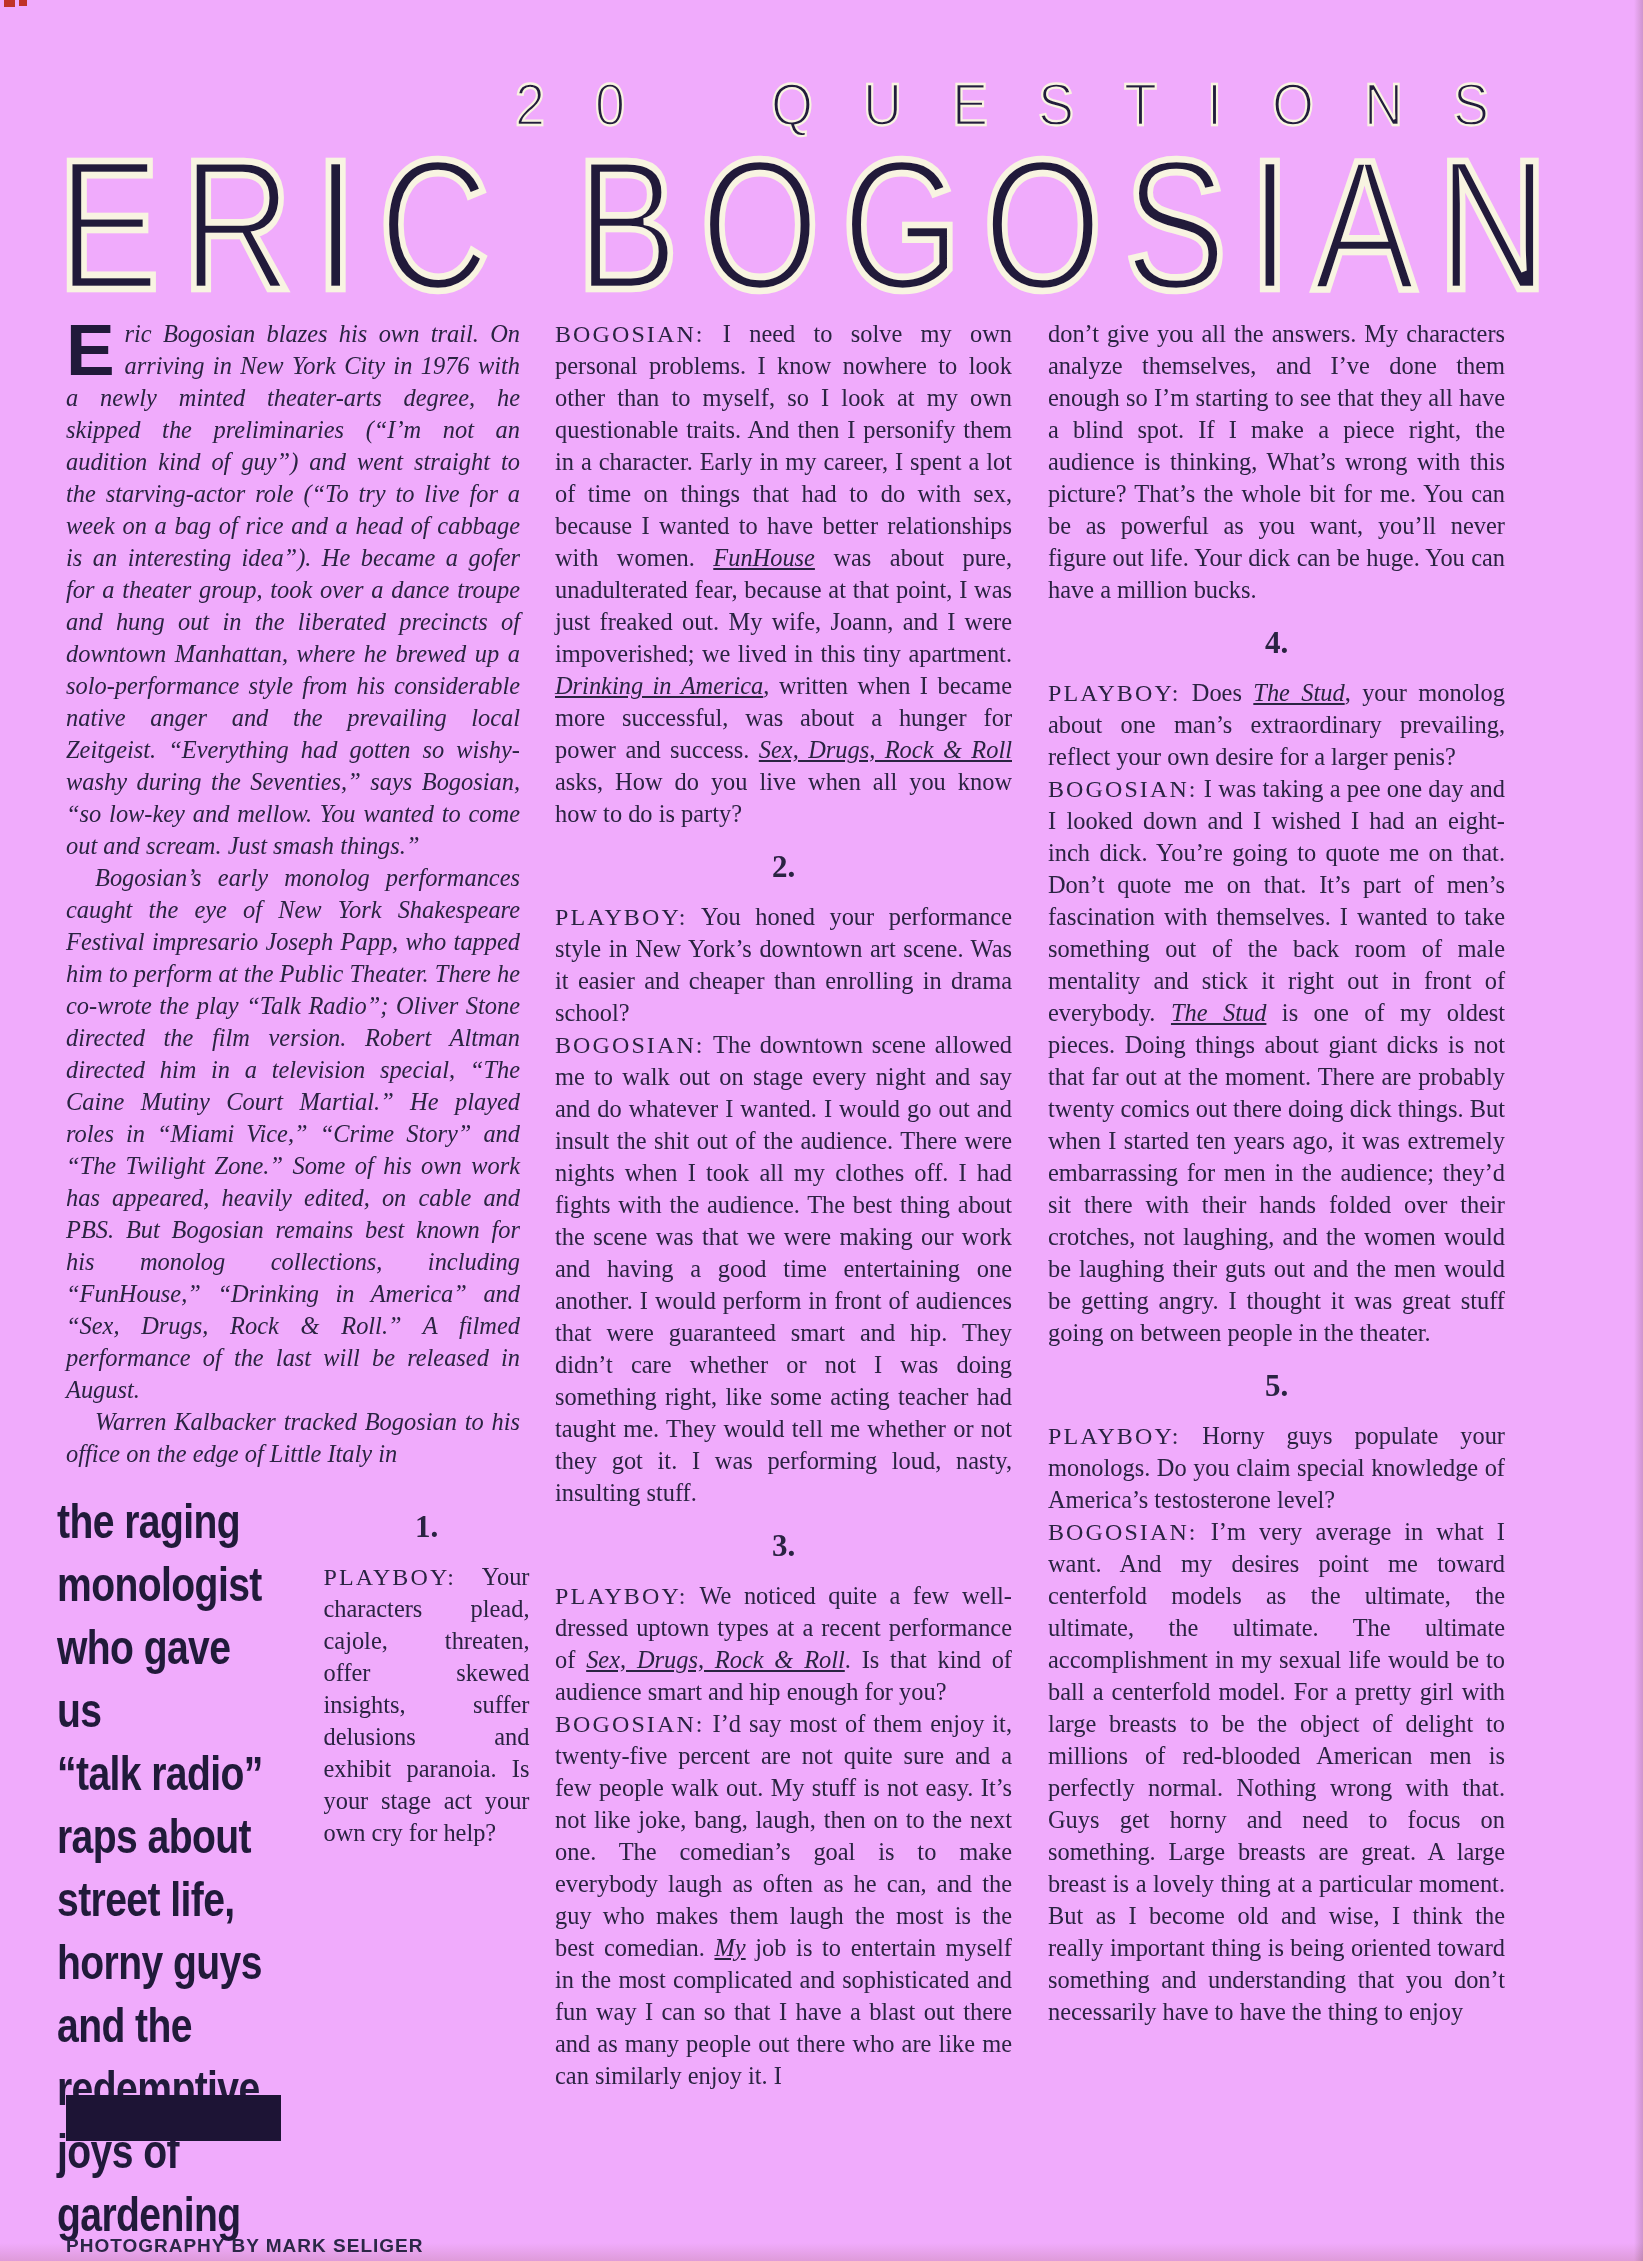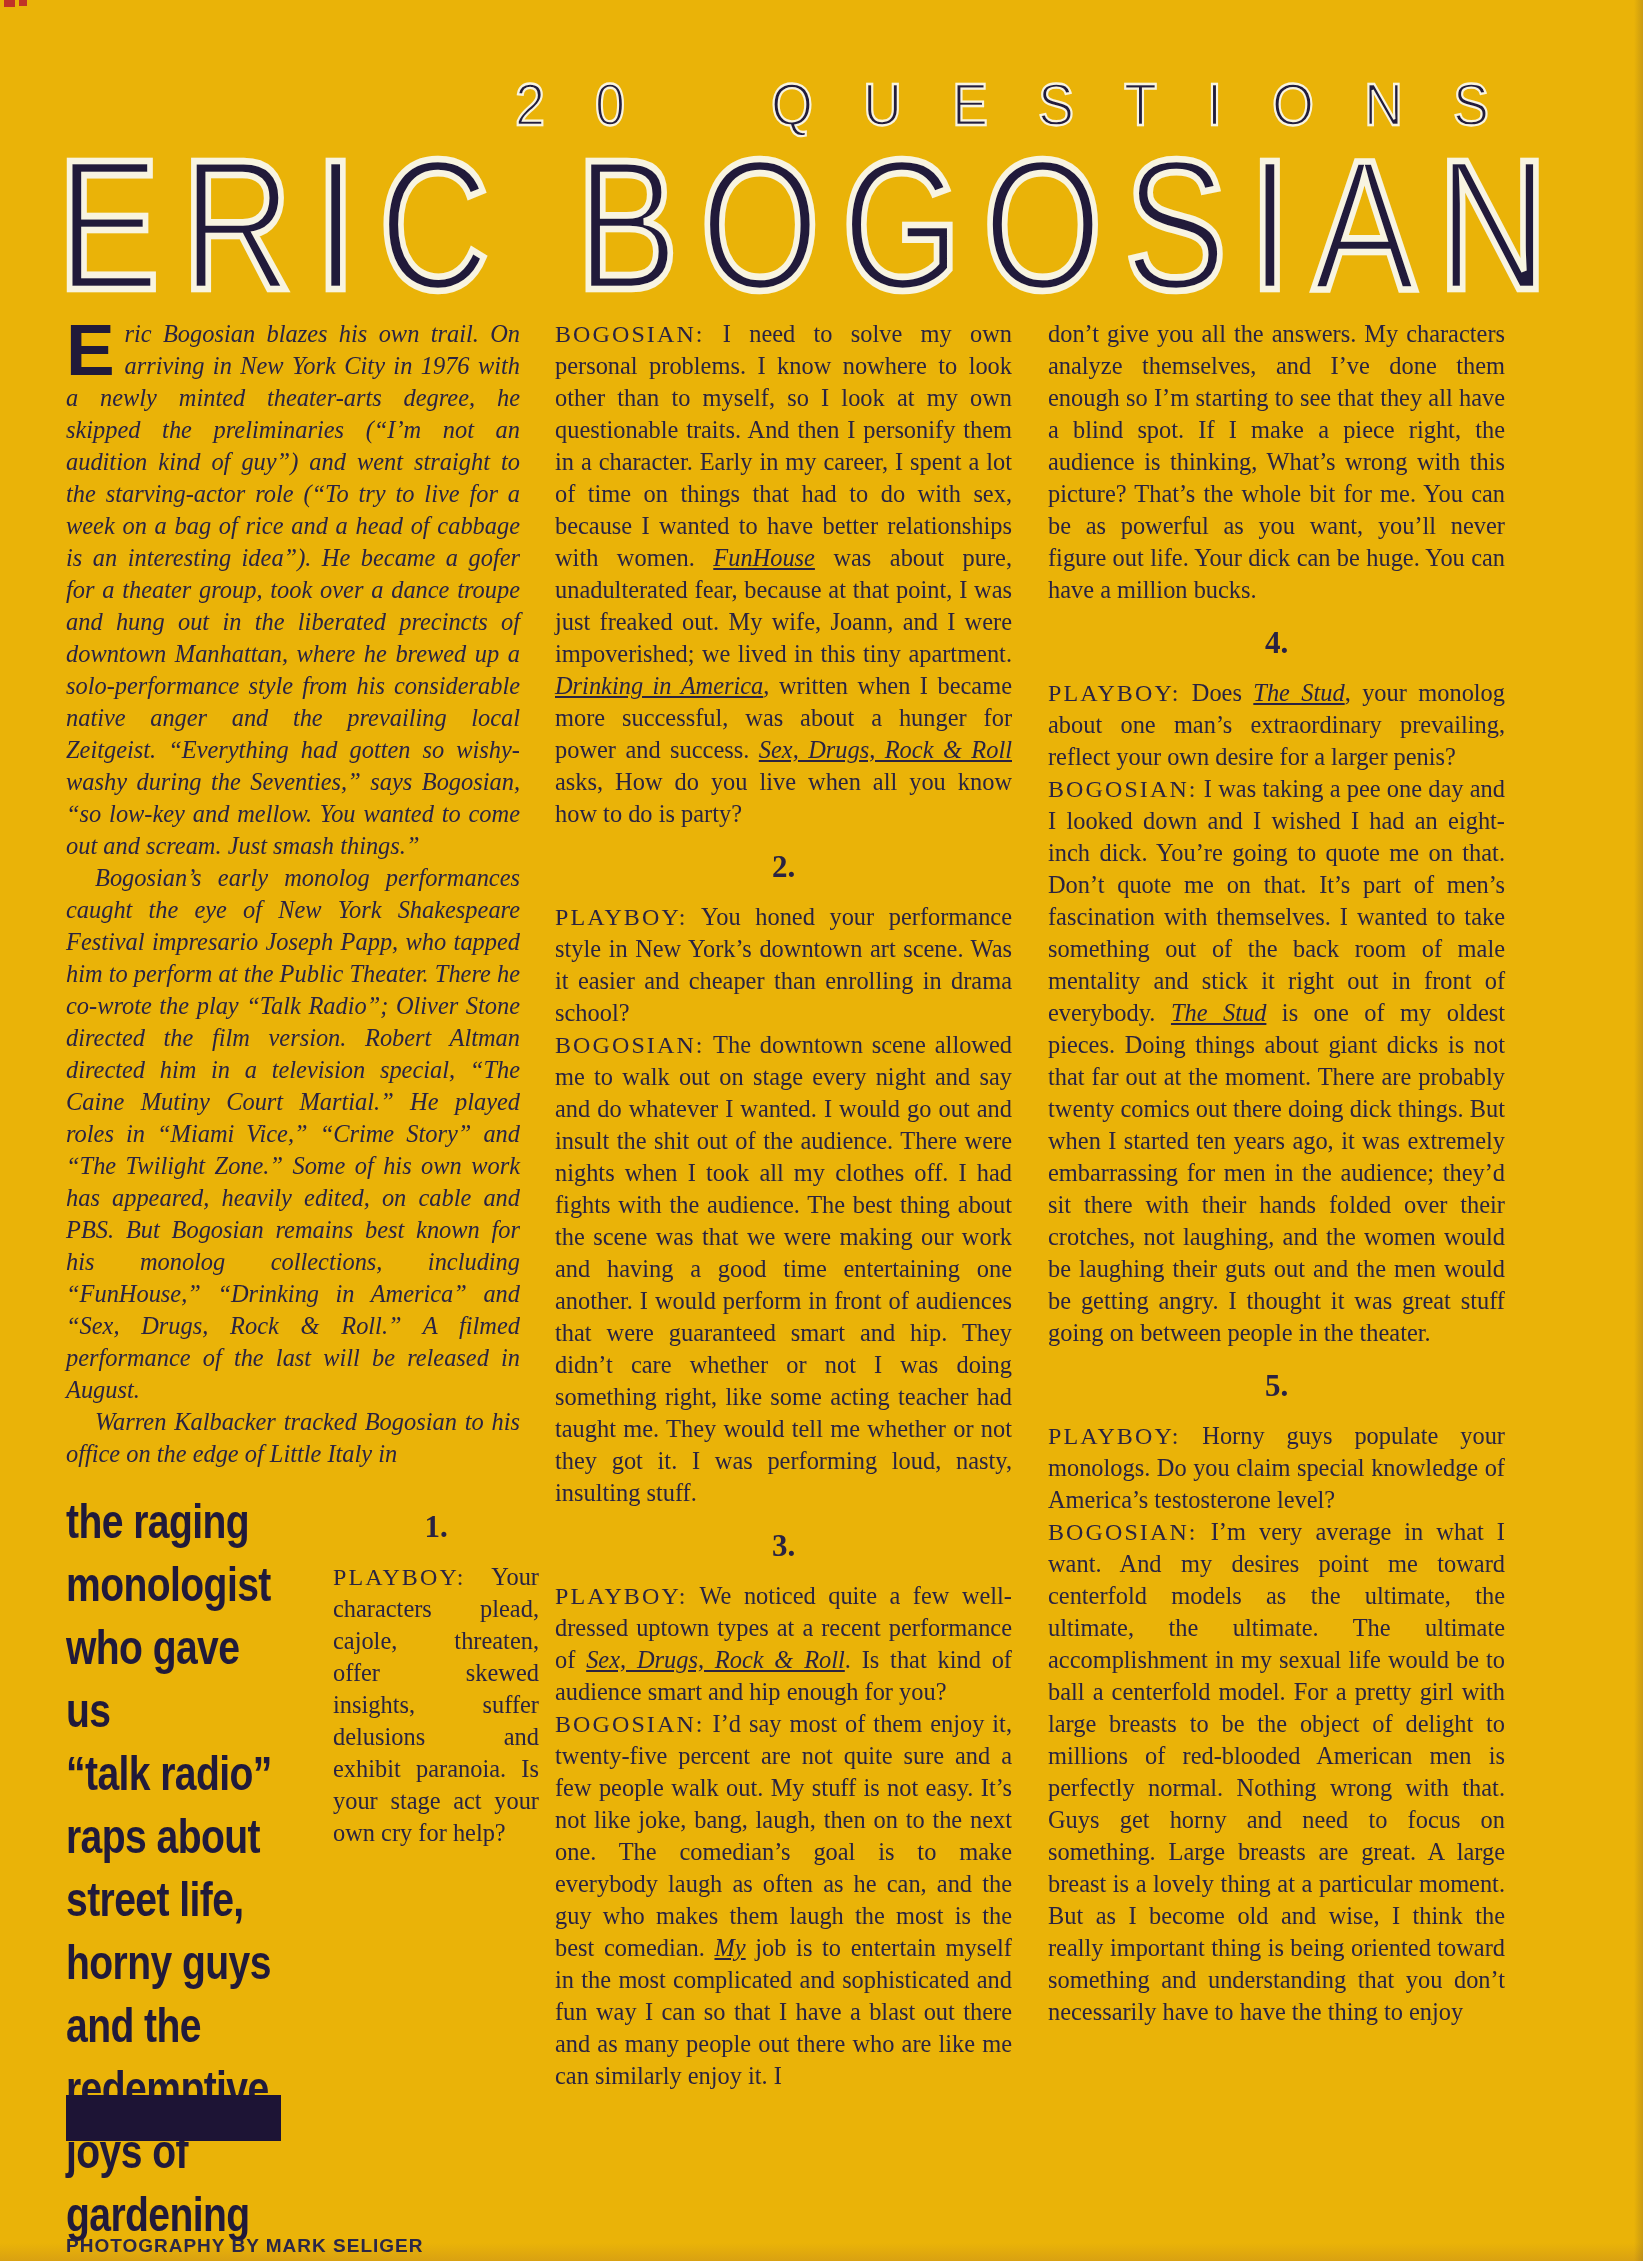--- a/index.html
+++ b/index.html
@@ -1,17 +1,17 @@
 <!DOCTYPE html>
 <html style="font-size:11.2px"><head>
 <meta charset="utf-8">
 <style>
   html,body{margin:0;padding:0;}
   body{width:1644px;height:2261px;background:#efe9d2;font-family:"Liberation Serif",serif;}
-  .page{position:relative;width:1644px;height:2261px;background:#eab308;overflow:hidden;color:#2a2342;}
+  .page{position:relative;width:1644px;height:2261px;background:#f0abfc;overflow:hidden;color:#2a2342;}
   .page::after{content:"";position:absolute;right:0;top:0;width:9.8px;height:100%;
     background:linear-gradient(to right,rgba(0,0,0,0),rgba(90,70,50,.25));pointer-events:none;}
   .page::before{content:"";position:absolute;left:0;bottom:0;width:100%;height:18px;
     background:linear-gradient(to bottom,rgba(0,0,0,0),rgba(140,80,60,.18));pointer-events:none;}
   .scan-mark{position:absolute;background:#c03327;}
   .m1{left:4.2px;top:0;width:11.2px;height:7px;}
   .m2{left:19px;top:0;width:7.7px;height:5.6px;}
 
   .kicker{position:absolute;top:71px;right:105px;font-family:"Liberation Sans",sans-serif;
     font-size:54px;font-weight:normal;color:#221c3c;letter-spacing:50px;word-spacing:31px;
@@ -22,21 +22,21 @@
 
   .col{position:absolute;top:318px;font-size:24.4px;line-height:32px;text-align:justify;}
   .col1{left:66px;width:454px;}
   .col2{left:555px;width:457px;}
   .col3{left:1048px;width:457px;}
 
   .intro-p{margin:0;font-style:italic;}
   .intro-p.indent{text-indent:29px;}
   .dropcap{float:left;font-family:"Liberation Sans",sans-serif;font-style:normal;font-weight:bold;
     font-size:73px;line-height:56px;padding:4.2px 9.8px 0 0;color:#211a3a;}
-  .pq-row{display:flex;justify-content:flex-start;margin-top:19.6px;}
+  .pq-row{display:flex;justify-content:center;margin-top:19.6px;}
   .pull-quote{width:267px;flex:0 0 267px;font-family:"Liberation Sans",sans-serif;font-weight:bold;
     font-style:normal;font-size:46px;line-height:60px;letter-spacing:-0.7px;color:#211a3a;
     white-space:pre-line;text-align:left;transform:scale(0.85,1.05);transform-origin:top left;}
   .subcol{width:206px;flex:0 0 206px;}
   .subcol .intro-p{text-indent:0;}
 
   .body-p{margin:0;}
   .qnum{text-align:center;font-weight:bold;font-size:31px;margin:21px 0 18px 0;color:#2a2342;}
   .sc{font-size:24px;letter-spacing:2.1px;font-family:Liberation Serif, serif;}
   i{font-style:italic;text-decoration:underline;}

